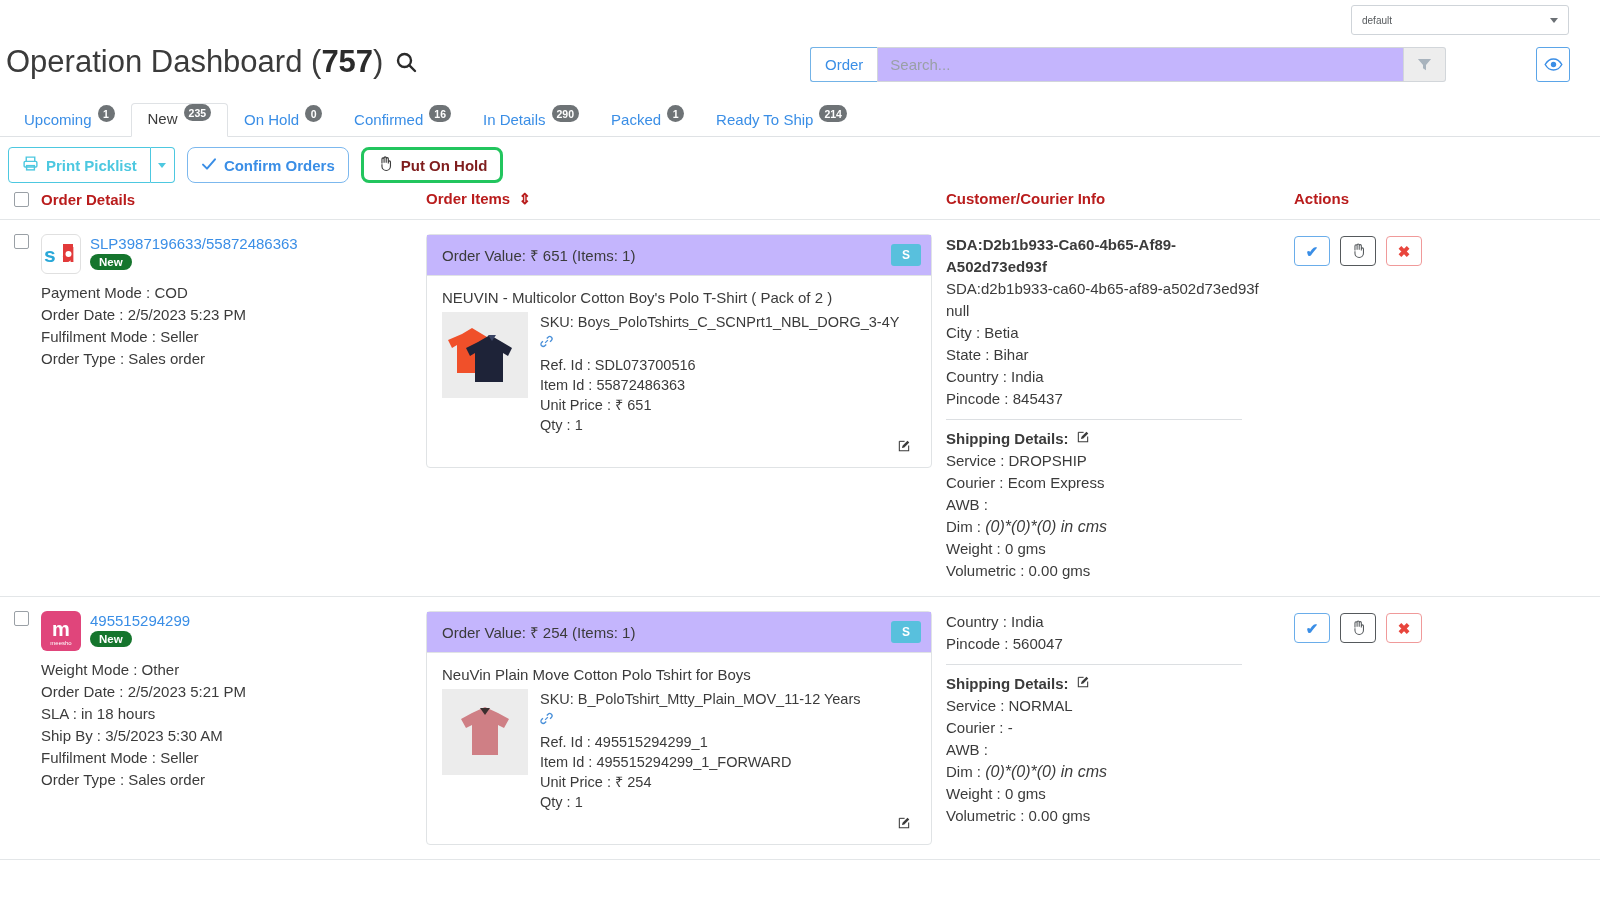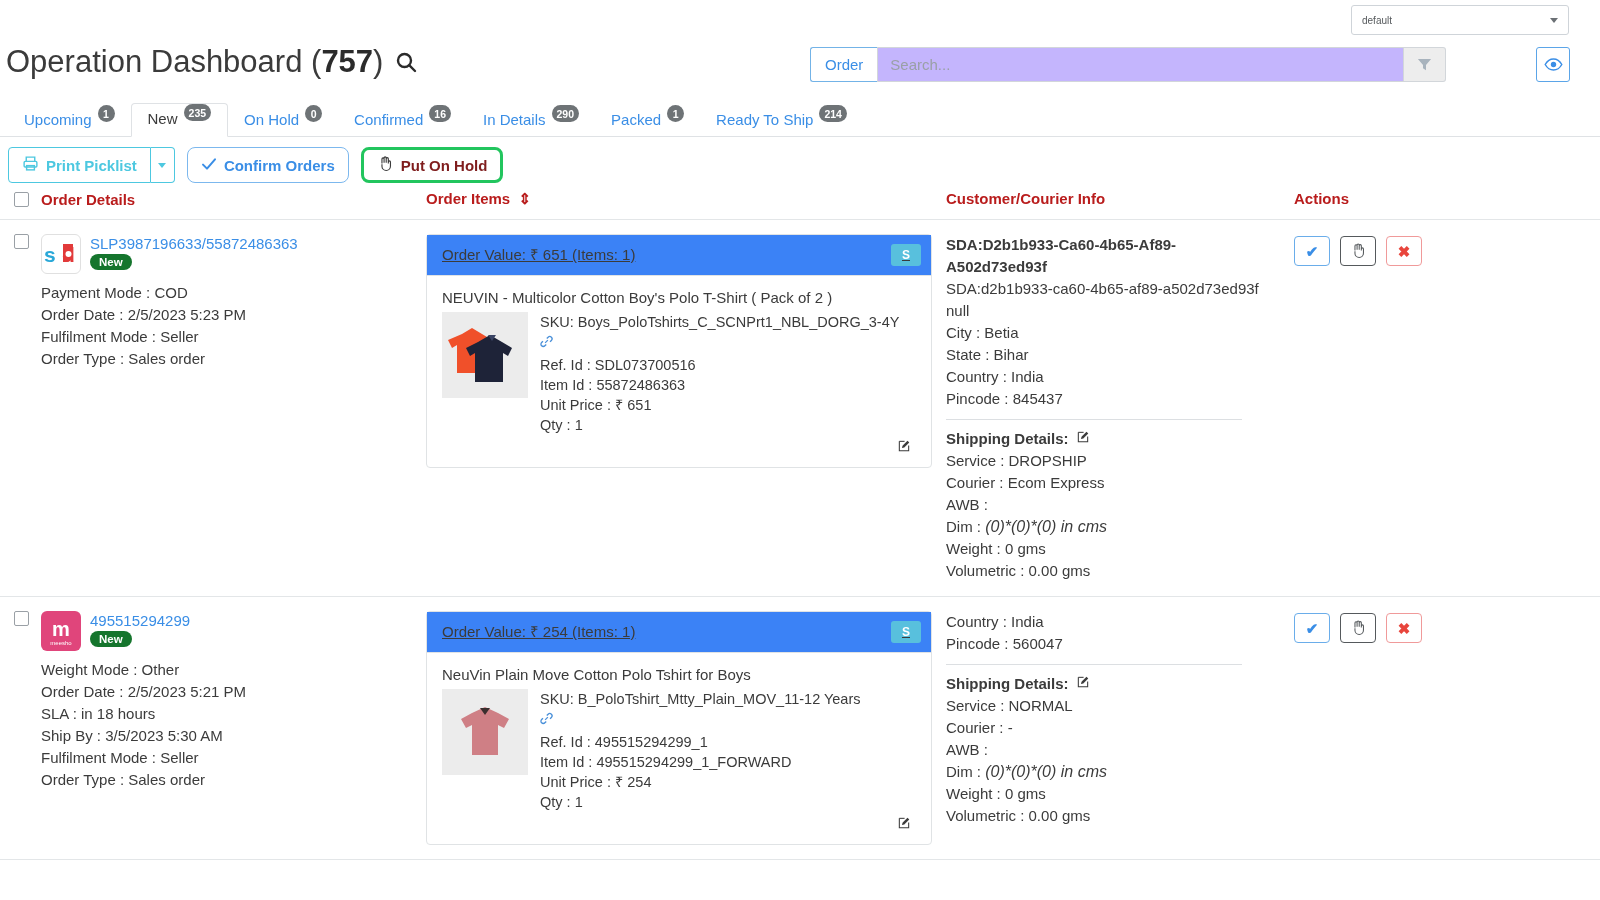--- a/index.html
+++ b/index.html
@@ -197,24 +197,24 @@
     border-radius: 9px; padding: 2px 9px;
   }
   .od-lines { margin-top: 8px; font-size: 15px; line-height: 22px; color: #3b3b3b; }
 
   
   .item-card {
     border: 1px solid #e0e3e5; border-radius: 4px;
     width: 506px; background: #fff;
   }
   .item-card-head {
-    display: flex; 
-    background: #3b82f6; border-bottom: 1px solid #e0e3e5;
+    display: flex; align-items: center;
+    background: #c4b5fd; border-bottom: 1px solid #e0e3e5;
     padding: 9px 10px 9px 15px;
-    font-size: 15px; color: #3b3b3b; text-decoration: underline;
+    font-size: 15px; color: #3b3b3b;
   }
   .s-badge {
     margin-left: auto;
     background: #58c0dd; color: #fff;
     font-size: 12px; font-weight: 700;
     border-radius: 3px;
     width: 30px; height: 22px;
     display: flex; align-items: center; justify-content: center;
     cursor: pointer;
   }

